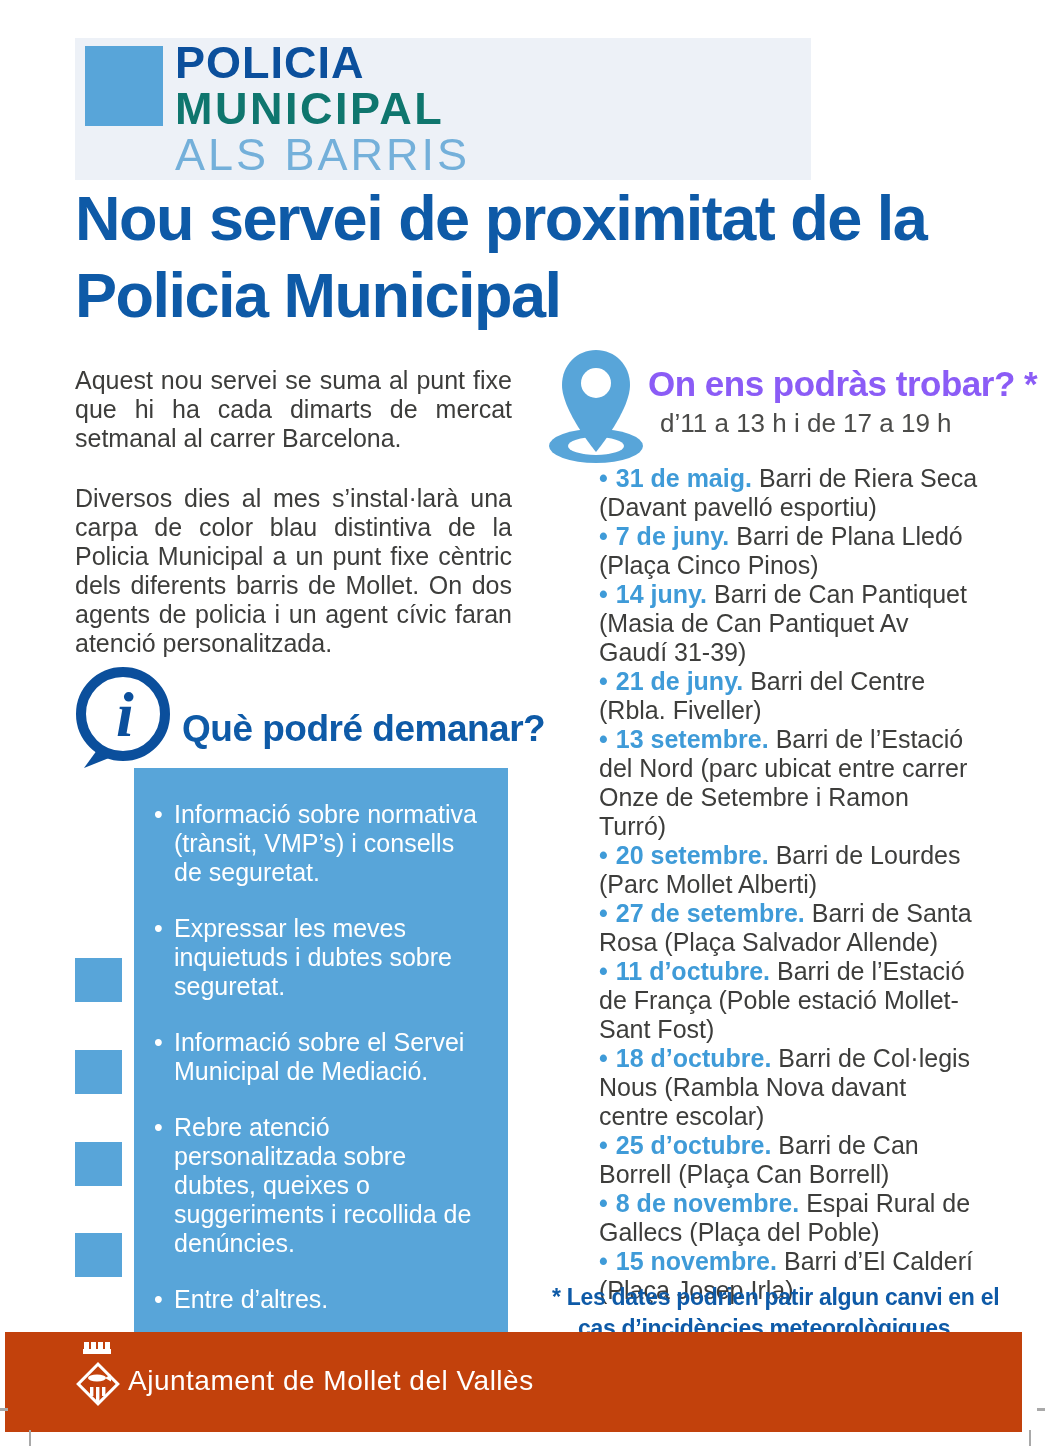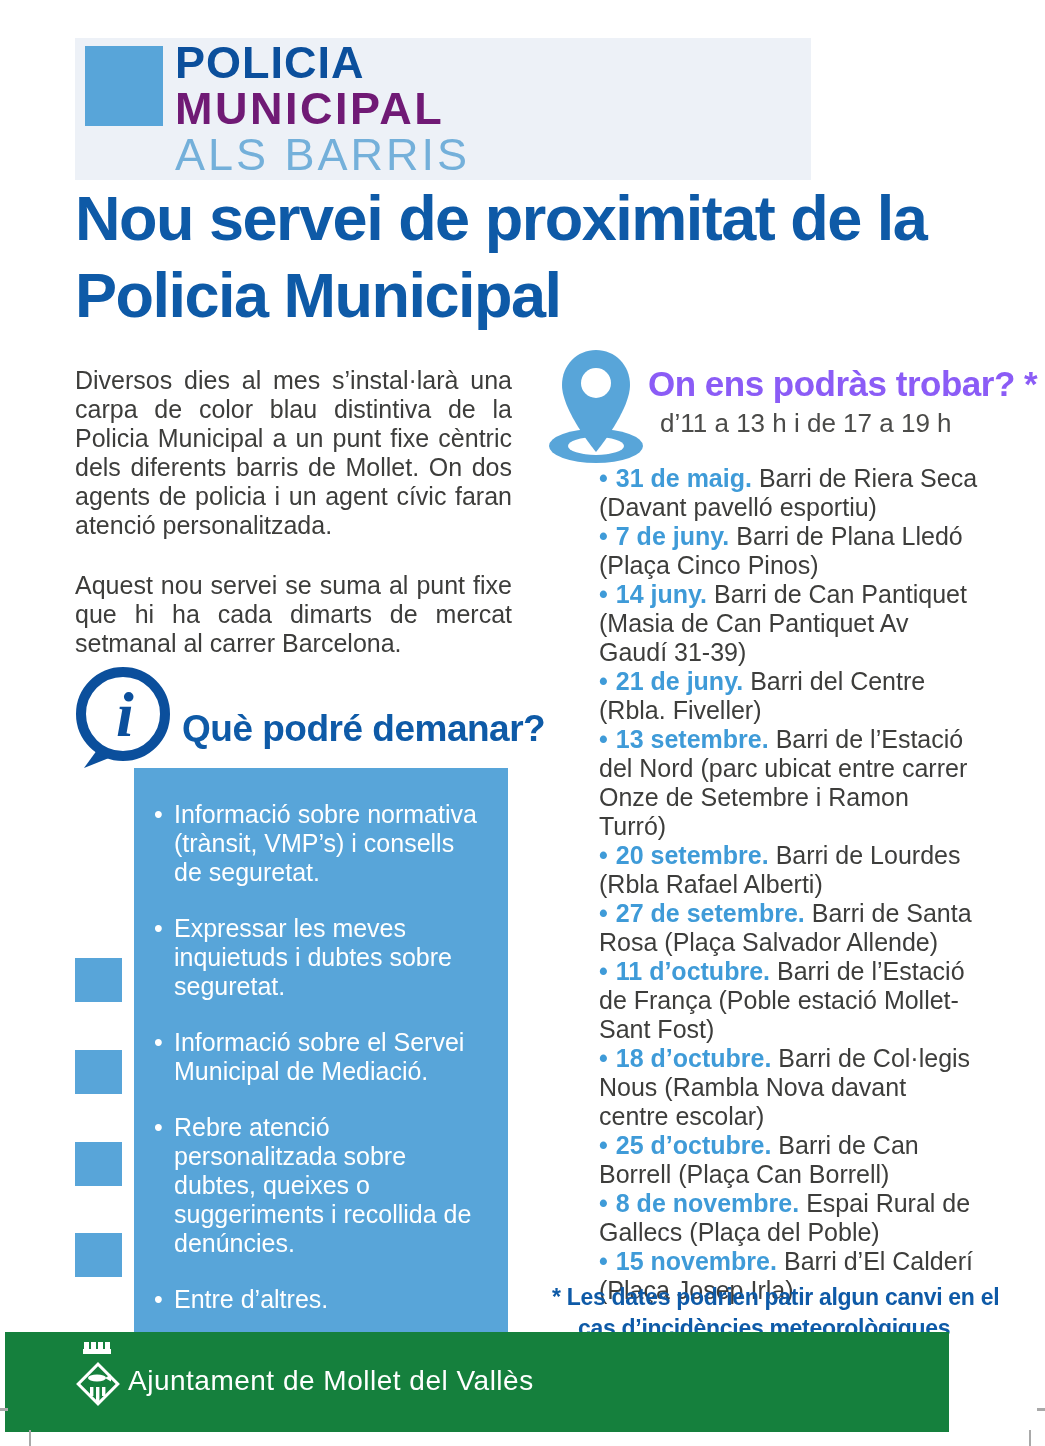--- a/index.html
+++ b/index.html
@@ -5,21 +5,21 @@
   html,body{margin:0;padding:0;background:#ffffff;}
   #page{
     position:relative;width:1045px;height:1446px;background:#ffffff;
     font-family:"Liberation Sans","DejaVu Sans",sans-serif;overflow:hidden;
   }
   
   .header-band{position:absolute;left:75px;top:38px;width:736px;height:142px;background:#edf1f7;}
   .logo-square{position:absolute;left:10px;top:8px;width:78px;height:80px;background:#58a5d9;}
   .logo-text{position:absolute;left:100px;top:2px;line-height:46px;white-space:nowrap;}
   .logo-l1{font-size:45px;font-weight:800;color:#0b4f9c;letter-spacing:1px;}
-  .logo-l2{font-size:45px;font-weight:600;color:#701a75;letter-spacing:2.5px;}
+  .logo-l2{font-size:45px;font-weight:600;color:#0f766e;letter-spacing:2.5px;}
   .logo-l3{font-size:45px;font-weight:300;color:#74b0da;letter-spacing:3px;}
   
   .main-title{position:absolute;left:75px;top:180px;width:920px;
     font-size:63px;line-height:77px;font-weight:800;color:#0e5aa7;letter-spacing:-1.5px;}
   
   .intro{position:absolute;left:75px;top:366px;width:437px;color:#3d3d3b;
     font-size:25px;line-height:29px;text-align:justify;}
   .intro p{margin:0 0 31px 0;}
   .ask-icon{position:absolute;left:70px;top:664px;}
   .ask-heading{position:absolute;left:182px;top:708px;font-size:37px;font-weight:800;
@@ -38,21 +38,21 @@
   .find-hours{position:absolute;left:660px;top:408px;font-size:26px;color:#4b4b49;white-space:nowrap;}
   .events{position:absolute;left:599px;top:464px;width:382px;font-size:25px;line-height:29px;color:#3d3d3b;}
   .events p{margin:0;}
   .ev-bullet{color:#3f9bd8;font-weight:bold;margin-right:8px;}
   .ev-date{color:#3f9bd8;font-weight:bold;margin-right:7px;text-align:right;}
   
   .footnote{position:absolute;left:552px;top:1282px;width:424px;
     font-size:23px;line-height:31px;font-weight:600;color:#0e5aa7;
     letter-spacing:-0.3px;padding-left:26px;text-indent:-26px;}
   
-  .footer-band{position:absolute;left:5px;top:1332px;width:944px;height:100px;background:#15803d;}
+  .footer-band{position:absolute;left:5px;top:1332px;width:1017px;height:100px;background:#c2410c;}
   .coat{position:absolute;left:71px;top:6px;}
   .footer-org{position:absolute;left:123px;top:33px;font-size:28px;font-weight:300;
     color:#ffffff;letter-spacing:0.5px;white-space:nowrap;}
   
   .mark{position:absolute;background:#a9a9a9;}
   .mark-l{left:0;top:1408px;width:8px;height:3px;}
   .mark-r{left:1037px;top:1408px;width:8px;height:3px;}
   .mark-bl{left:29px;top:1430px;width:2px;height:16px;}
   .mark-br{left:1029px;top:1430px;width:2px;height:16px;}
 </style>
@@ -66,22 +66,22 @@
     <div class="logo-text">
       <div class="logo-l1">POLICIA</div>
       <div class="logo-l2">MUNICIPAL</div>
       <div class="logo-l3">ALS BARRIS</div>
     </div>
   </div>
 
   <h1 class="main-title" style="margin:0;">Nou servei de proximitat de la Policia Municipal</h1>
 
   <div class="intro">
+    <p>Aquest nou servei se suma al punt fixe que hi ha cada dimarts de mercat setmanal al carrer Barcelona.</p>
     <p>Diversos dies al mes s’instal·larà una carpa de color blau distintiva de la Policia Municipal a un punt fixe cèntric dels diferents barris de Mollet. On dos agents de policia i un agent cívic faran atenció personalitzada.</p>
-    <p>Aquest nou servei se suma al punt fixe que hi ha cada dimarts de mercat setmanal al carrer Barcelona.</p>
   </div>
 
   <div class="ask-icon">
     <svg width="104" height="108" viewBox="0 0 104 108">
       <path d="M30,82 L14,104 L44,92 Z" fill="#0b4f9c"></path>
       <circle cx="53" cy="50" r="42" fill="#ffffff" stroke="#0b4f9c" stroke-width="10"></circle>
       <text x="55" y="72" text-anchor="middle" font-family="Liberation Serif, DejaVu Serif, serif" font-size="64" font-style="italic" font-weight="bold" fill="#0b4f9c">i</text>
     </svg>
   </div>
 
@@ -126,21 +126,21 @@
 
   <div class="find-heading">On ens podràs trobar? *</div>
   <div class="find-hours">d’11 a 13 h i de 17 a 19 h</div>
 
   <div class="events">
     <p><span class="ev-bullet">•</span><span class="ev-date">31 de maig.</span><span>Barri de Riera Seca (Davant pavelló esportiu)</span></p>
     <p><span class="ev-bullet">•</span><span class="ev-date">7 de juny.</span><span>Barri de Plana Lledó (Plaça Cinco Pinos)</span></p>
     <p><span class="ev-bullet">•</span><span class="ev-date">14 juny.</span><span>Barri de Can Pantiquet (Masia de Can Pantiquet Av Gaudí 31-39)</span></p>
     <p><span class="ev-bullet">•</span><span class="ev-date">21 de juny.</span><span>Barri del Centre (Rbla. Fiveller)</span></p>
     <p><span class="ev-bullet">•</span><span class="ev-date">13 setembre.</span><span>Barri de l’Estació del Nord (parc ubicat entre carrer Onze de Setembre i Ramon Turró)</span></p>
-    <p><span class="ev-bullet">•</span><span class="ev-date">20 setembre.</span><span>Barri de Lourdes (Rbla Rafael Alberti)</span></p>
+    <p><span class="ev-bullet">•</span><span class="ev-date">20 setembre.</span><span>Barri de Lourdes (Parc Mollet Alberti)</span></p>
     <p><span class="ev-bullet">•</span><span class="ev-date">27 de setembre.</span><span>Barri de Santa Rosa (Plaça Salvador Allende)</span></p>
     <p><span class="ev-bullet">•</span><span class="ev-date">11 d’octubre.</span><span>Barri de l’Estació de França (Poble estació Mollet-Sant Fost)</span></p>
     <p><span class="ev-bullet">•</span><span class="ev-date">18 d’octubre.</span><span>Barri de Col·legis Nous (Rambla Nova davant centre escolar)</span></p>
     <p><span class="ev-bullet">•</span><span class="ev-date">25 d’octubre.</span><span>Barri de Can Borrell (Plaça Can Borrell)</span></p>
     <p><span class="ev-bullet">•</span><span class="ev-date">8 de novembre.</span><span>Espai Rural de Gallecs (Plaça del Poble)</span></p>
     <p><span class="ev-bullet">•</span><span class="ev-date">15 novembre.</span><span>Barri d’El Calderí (Plaça Josep Irla)</span></p>
   </div>
 
   <div class="footnote">* Les dates podrien patir algun canvi en el cas d’incidències meteorològiques adverses.</div>
 

